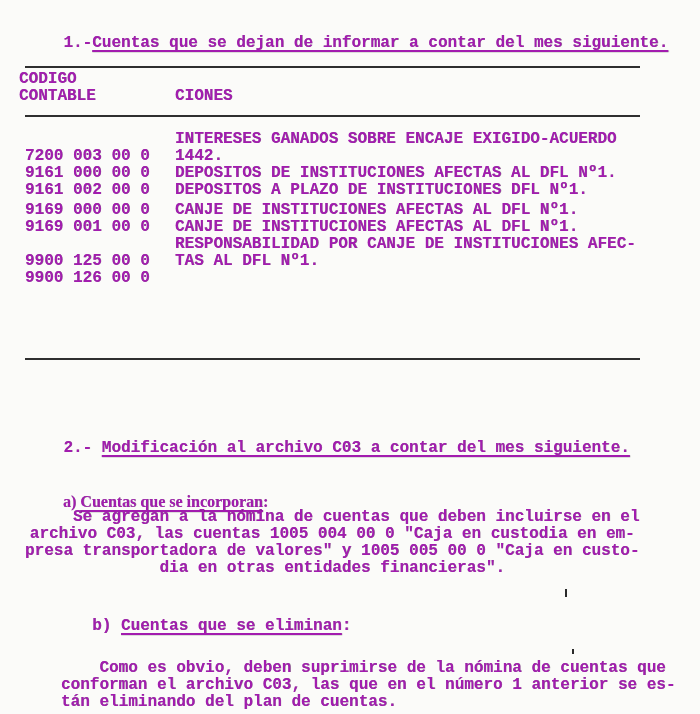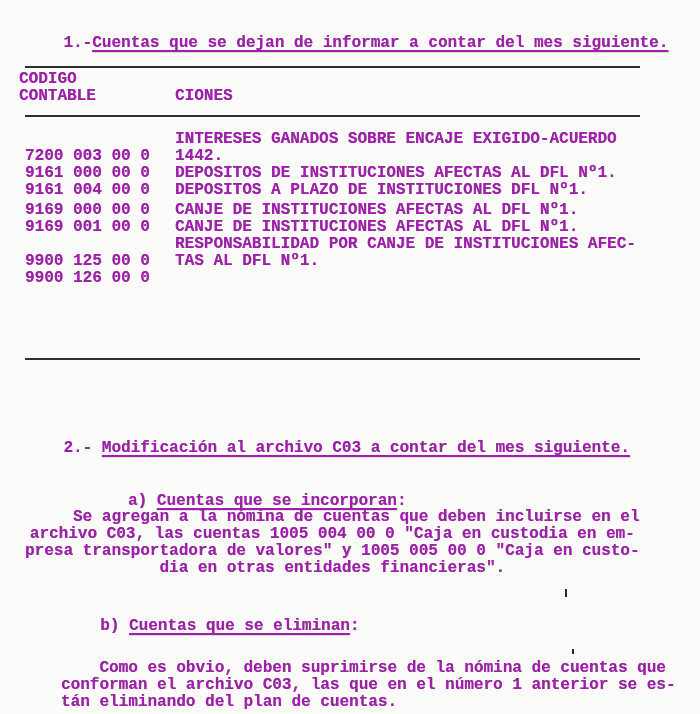--- a/index.html
+++ b/index.html
@@ -57,21 +57,21 @@
     <div class="trow">
       <span class="code">7200 003 00 0</span>
       <span class="name">INTERESES GANADOS SOBRE ENCAJE EXIGIDO-ACUERDO
 1442.</span>
     </div>
     <div class="trow">
       <span class="code">9161 000 00 0</span>
       <span class="name">DEPOSITOS DE INSTITUCIONES AFECTAS AL DFL Nº1.</span>
     </div>
     <div class="trow">
-      <span class="code">9161 004 00 0</span>
+      <span class="code">9161 002 00 0</span>
       <span class="name">DEPOSITOS A PLAZO DE INSTITUCIONES DFL Nº1.</span>
     </div>
     <div class="trow" style="margin-top:3px;">
       <span class="code">9169 000 00 0</span>
       <span class="name">CANJE DE INSTITUCIONES AFECTAS AL DFL Nº1.</span>
     </div>
     <div class="trow">
       <span class="code">9169 001 00 0</span>
       <span class="name">CANJE DE INSTITUCIONES AFECTAS AL DFL Nº1.</span>
     </div>
@@ -84,29 +84,29 @@
       <span class="code">9900 126 00 0</span>
     </div>
   </div>
 
   <div class="rule" style="top:358px;"></div>
 
   <div class="abs" style="left:25px; top:423px;">
     <span>2.- </span><span class="u">Modificación al archivo C03 a contar del mes siguiente.</span>
   </div>
 
-  <div class="abs" style="left:32px; top:476px;">
+  <div class="abs" style="left:23px; top:476px;font-family:Liberation Serif, serif;">
     <span>      a) </span><span class="u">Cuentas que se incorporan</span><span>:</span>
   </div>
   <div class="abs" style="left:25px; top:509px;text-align:center;">     Se agregan a la nómina de cuentas que deben incluirse en el
 archivo C03, las cuentas 1005 004 00 0 "Caja en custodia en em-
 presa transportadora de valores" y 1005 005 00 0 "Caja en custo-
 dia en otras entidades financieras".</div>
 
-  <div class="abs" style="left:33px; top:601px;">
+  <div class="abs" style="left:25px; top:601px;">
     <span>   b) </span><span class="u">Cuentas que se eliminan</span><span>:</span>
   </div>
   <div class="abs" style="left:25px; top:660px;margin-left:36px;">    Como es obvio, deben suprimirse de la nómina de cuentas que
 conforman el archivo C03, las que en el número 1 anterior se es-
 tán eliminando del plan de cuentas.</div>
 
   <div class="tick" style="left:565px; top:589px; width:2px; height:8px;"></div>
   <div class="tick" style="left:572px; top:649px; width:2px; height:5px;"></div>
 
 </div>

